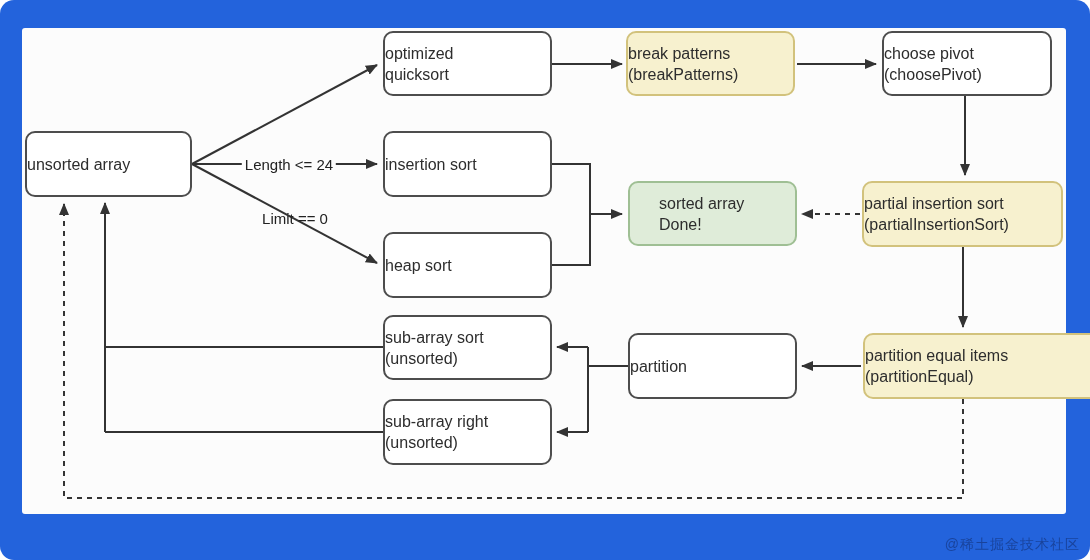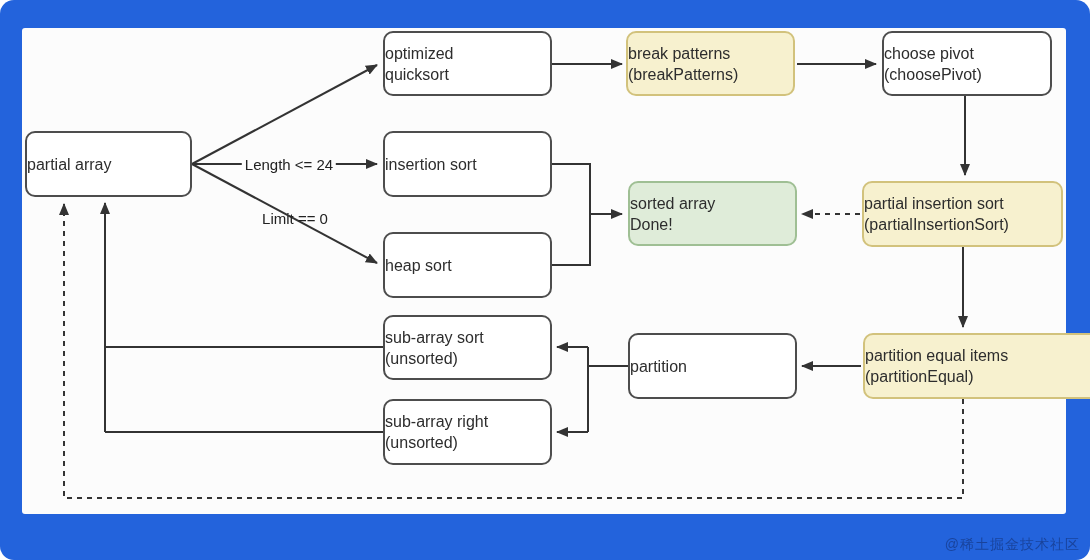--- a/index.html
+++ b/index.html
@@ -28,20 +28,21 @@
     font-size:16px;line-height:21px;color:var(--text,#2d2d2d);
     text-align:center;white-space:nowrap;
   }
   .node.yellow{
     background:var(--accent-yellow-fill,#f7f1cf);
     border-color:var(--accent-yellow-border,#d2c27c);
   }
   .node.green{
     background:var(--accent-green-fill,#dfecd9);
     border-color:var(--accent-green-border,#9fbf94);
+    padding-left:29px;
   }
   .node span:empty{display:none;}
   .edge-label{
     position:absolute;transform:translate(-50%,-50%);
     font-size:15px;color:#222;white-space:nowrap;
   }
   .edge-label.on-line{background:var(--panel-white,#fcfcfc);padding:0 3px;text-align:center;}
   .watermark{
     position:absolute;right:10px;bottom:6px;
     font-size:14px;letter-spacing:1px;
@@ -76,21 +77,21 @@
         <path d="M566 319 L535 319" marker-end="url(#arrow)"></path>
         <path d="M566 404 L535 404" marker-end="url(#arrow)"></path>
         <path d="M361 319 H83"></path>
         <path d="M361 404 H83"></path>
         <path d="M83 404 V175 " marker-end="url(#arrow)"></path>
         <path d="M941 371 V470 H42 V176" stroke-dasharray="5 5" marker-end="url(#arrow)"></path>
       </g>
     </svg>
 
     <div class="node" style="left:3px;top:103px;width:167px;height:66px">
-      <span>partial array</span>
+      <span>unsorted array</span>
 
     </div>
 
     <div class="node" style="left:361px;top:3px;width:169px;height:65px">
       <span>optimized</span>
       <span>quicksort</span>
     </div>
 
     <div class="node" style="left:361px;top:103px;width:169px;height:66px">
       <span>insertion sort</span>

